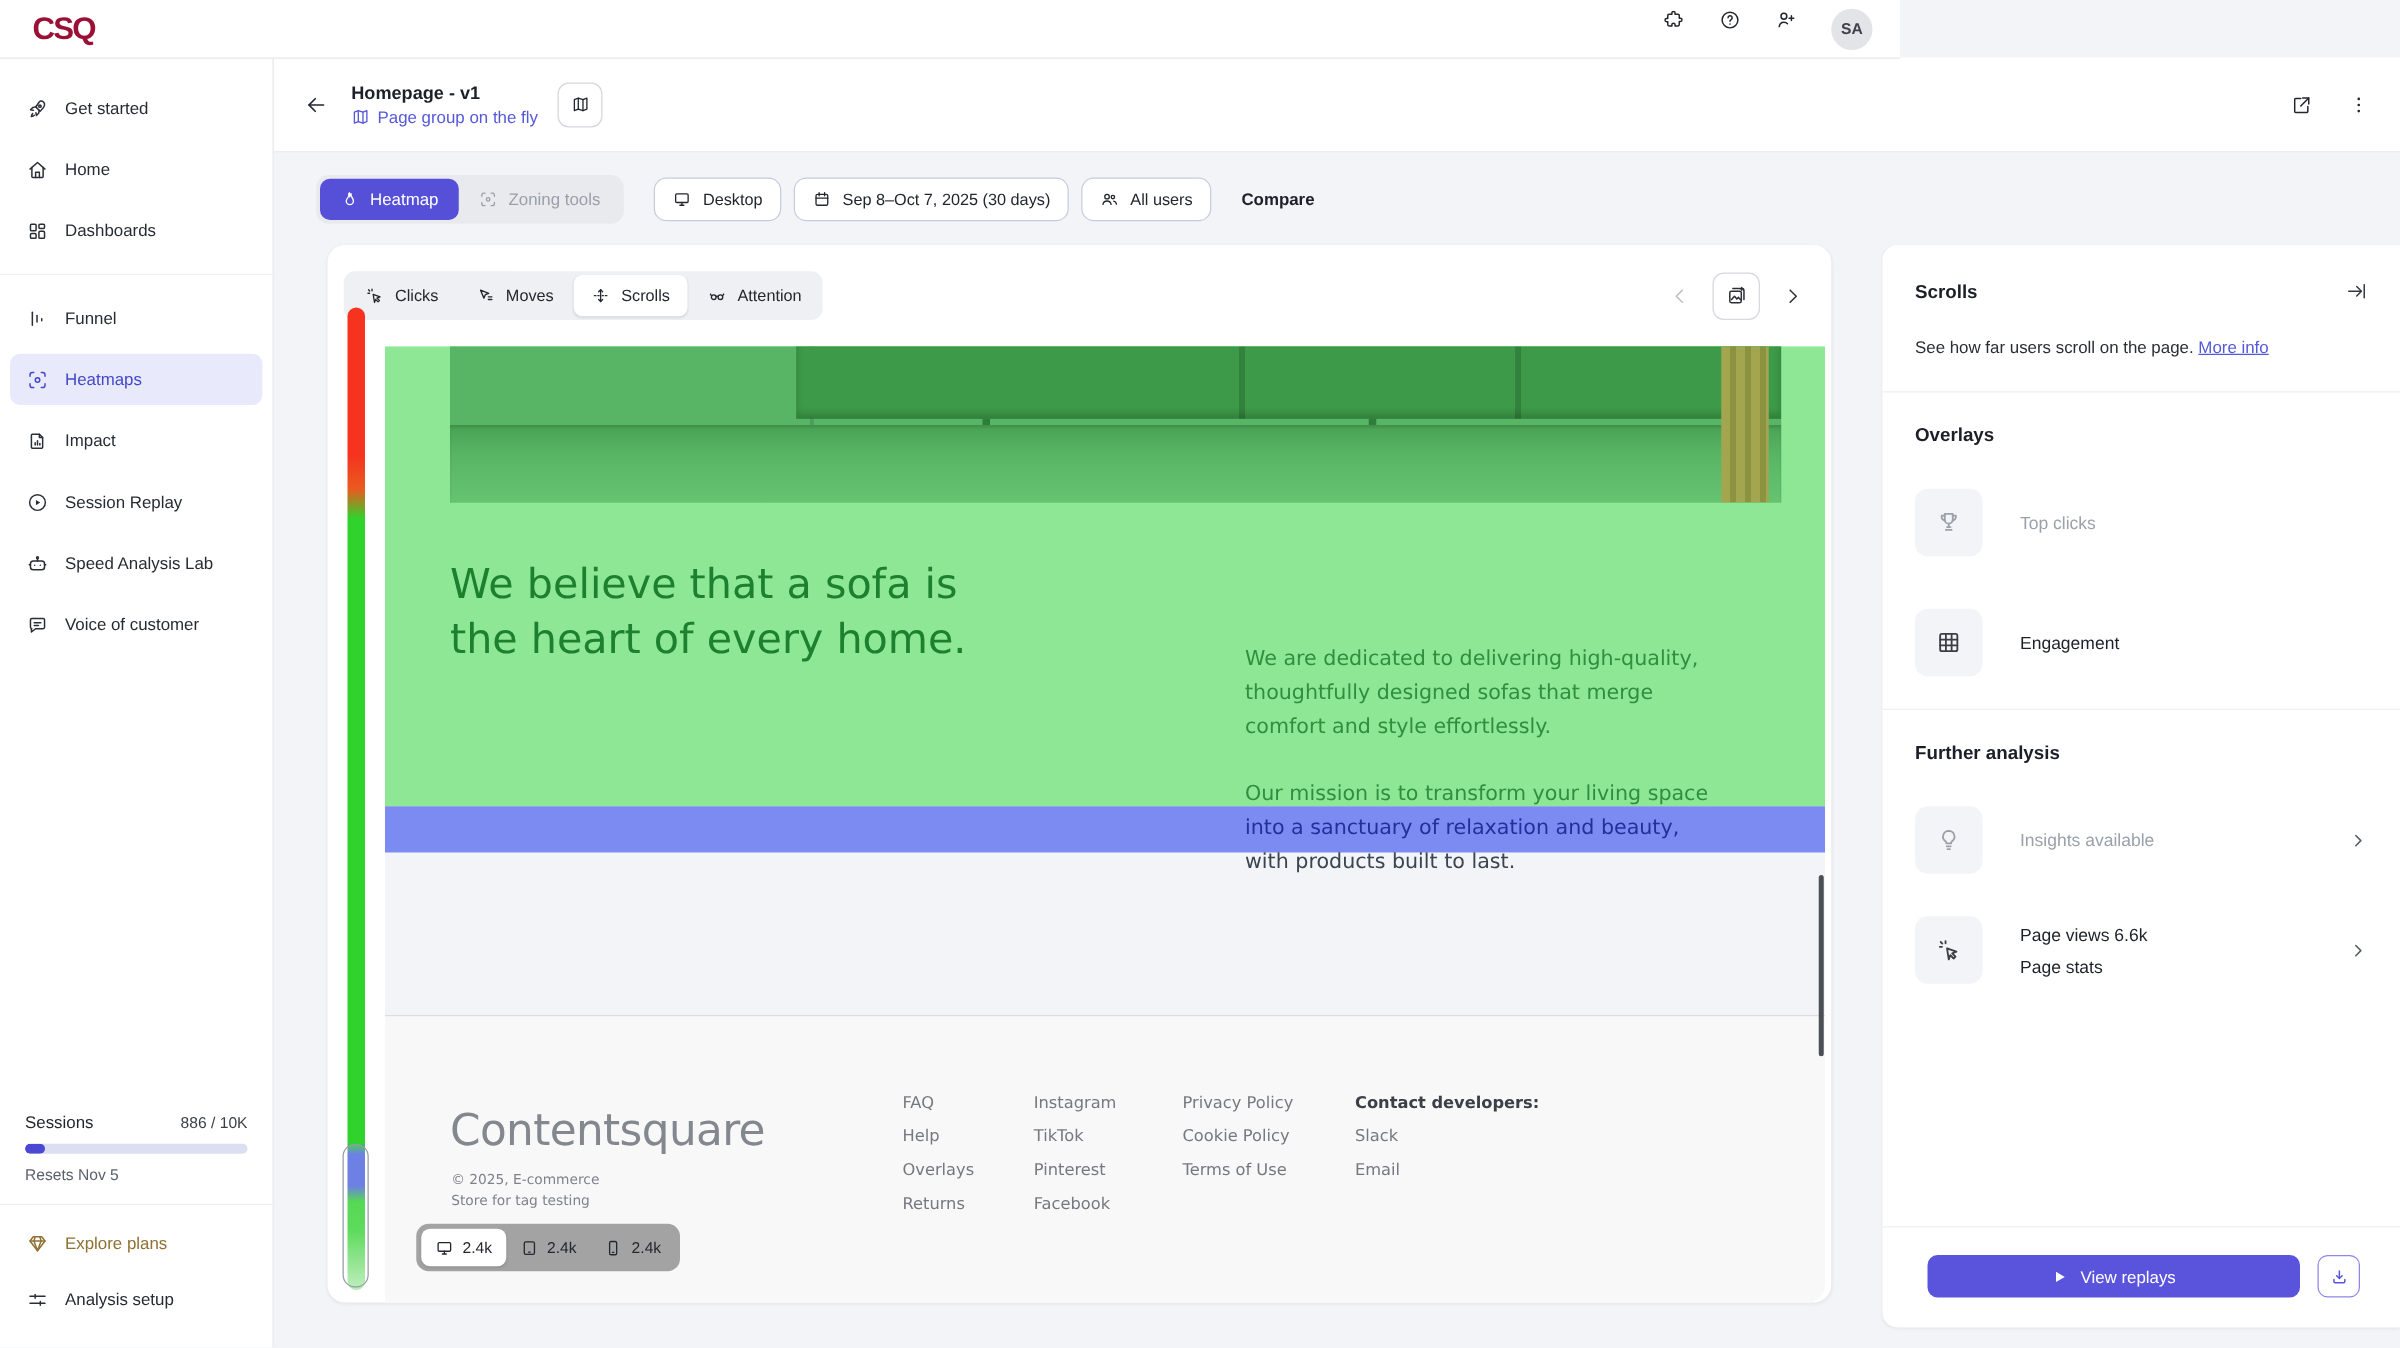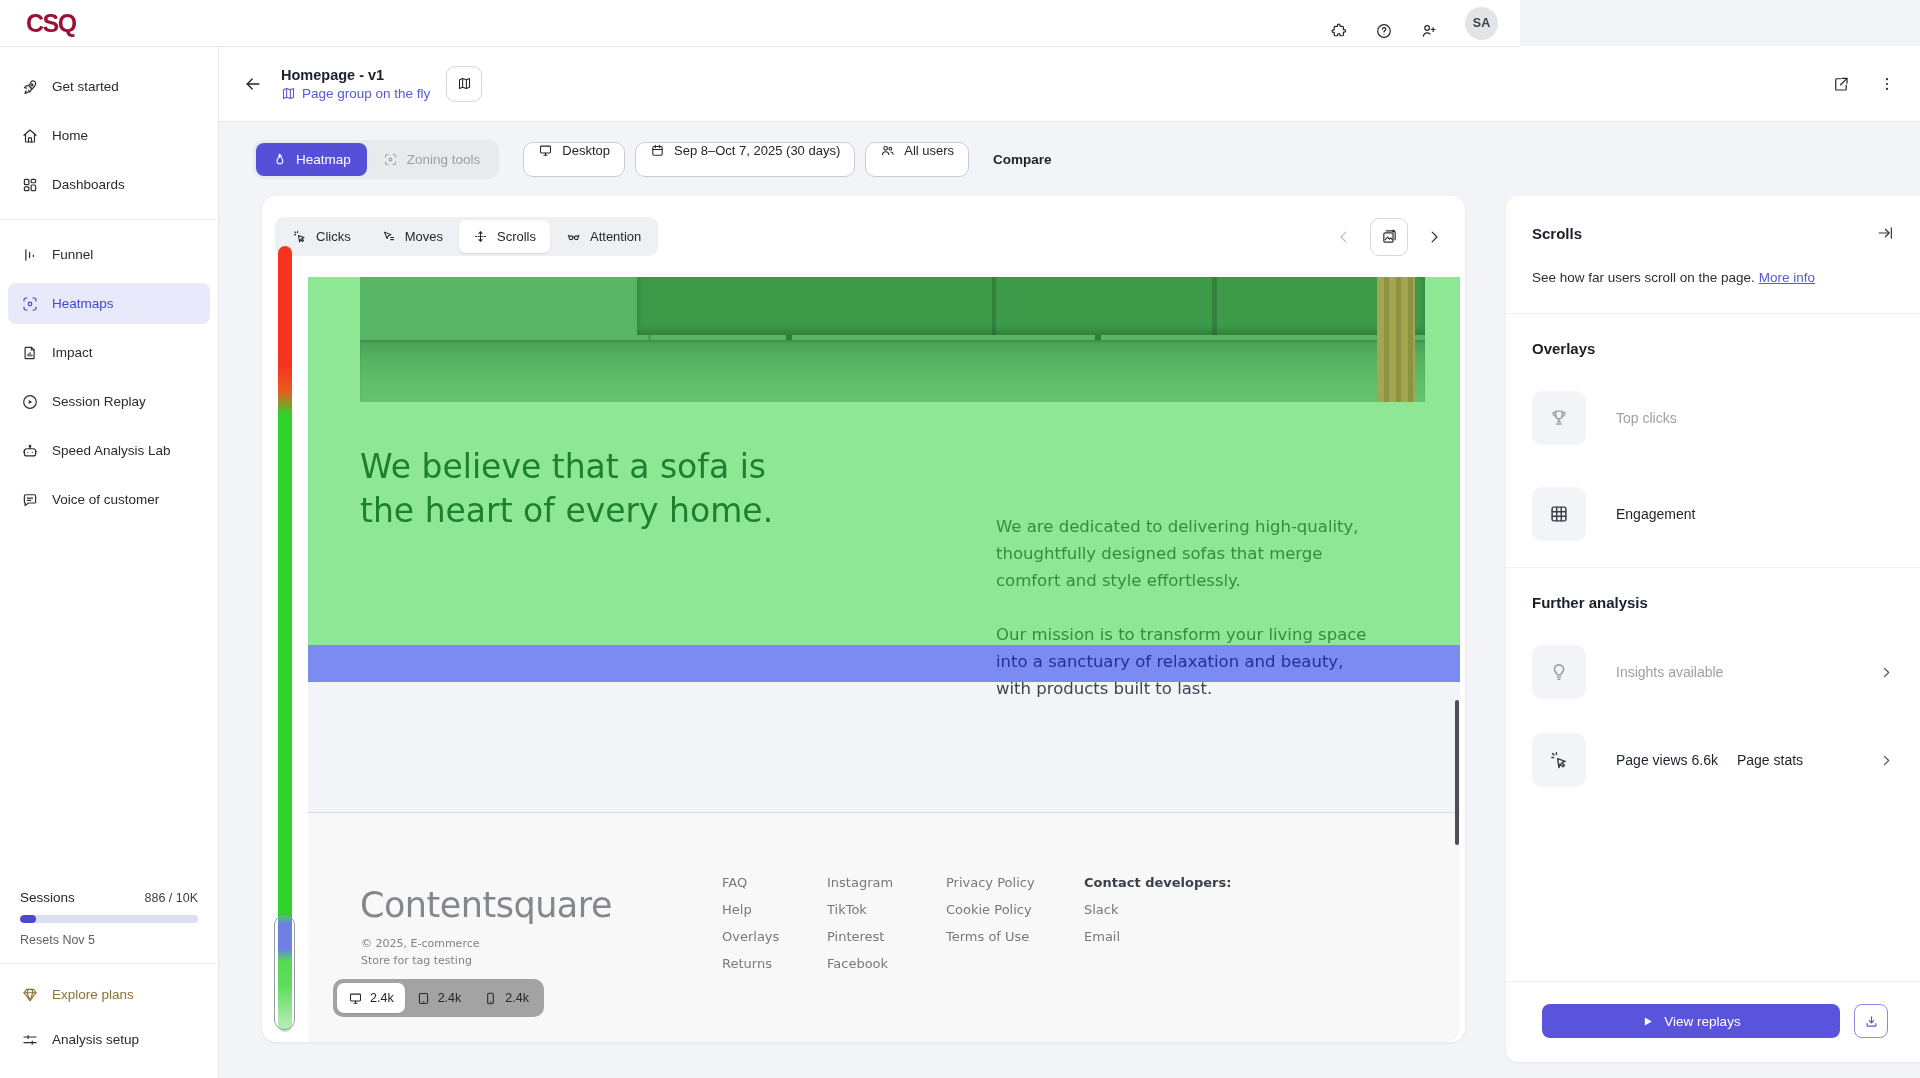--- a/index.html
+++ b/index.html
@@ -5,21 +5,21 @@
   html,body{margin:0;padding:0;width:1920px;height:1078px;overflow:hidden;
     font-family:"Liberation Sans",sans-serif;background:#f3f4f7;color:#1f232b;}
   svg{display:block}
   .ic{width:18px;height:18px;stroke:currentColor;fill:none;stroke-width:1.6;stroke-linecap:round;stroke-linejoin:round}
   .ic-sm{width:15px;height:15px;stroke:currentColor;fill:none;stroke-width:1.7;stroke-linecap:round;stroke-linejoin:round}
 
   
   .topbar{position:absolute;top:0;left:0;width:1520px;height:46px;background:#fff;
     border-bottom:1px solid #e7e8eb;display:flex;align-items:center;z-index:40}
   .logo{margin-left:26px;font-size:25px;font-weight:900;letter-spacing:-1.5px;color:#9b1135}
-  .topbar-right{margin-left:auto;display:flex;align-items:flex-end;gap:27px;padding-right:22px;color:#23262d}
+  .topbar-right{margin-left:auto;display:flex;align-items:flex-start;gap:27px;padding-right:22px;color:#23262d}
   .avatar{width:33px;height:33px;border-radius:50%;background:#e3e4e8;display:flex;align-items:center;
     justify-content:center;font-size:12.5px;font-weight:700;color:#3c414b}
 
   
   .sidebar{position:absolute;top:46px;left:0;width:219px;bottom:0;background:#fff;
     border-right:1px solid #e7e8eb;display:flex;flex-direction:column;padding-top:16px;box-sizing:border-box;z-index:30}
   .side-item{display:flex;align-items:center;gap:13px;height:41px;margin:4px 8px;padding:0 13px;
     border-radius:8px;font-size:13.5px;color:#272b33;cursor:pointer;flex:none}
   .side-item .ic{flex:none;color:#2a2e36}
   .side-item.active{background:#e8e9fb;color:#4348c8}
@@ -48,21 +48,21 @@
   .header-actions{margin-left:auto;display:flex;align-items:center;gap:28px;color:#23262d}
 
   
   .toolbar{position:absolute;top:94px;left:34px;display:flex;align-items:center;z-index:5}
   .seg-group{background:#e9eaee;border-radius:10px;padding:3px;display:flex;align-items:center}
   .seg-btn{height:33px;padding:0 16px;display:flex;align-items:center;gap:9px;font-size:13.5px;border-radius:8px;cursor:pointer}
   .seg-btn.active{background:#564fd8;color:#fff;font-weight:500}
   .seg-btn.inactive{color:#9aa0a9}
   .tb-gap{width:24px}
   .outline-btn{height:35px;background:#fff;border:1px solid #c9cbdd;border-radius:10px;padding:0 14px;
-    display:flex;align-items:flex-start;gap:9px;font-size:13px;color:#23262e;margin-right:10px;cursor:pointer;box-sizing:border-box}
+    display:flex;align-items:center;gap:9px;font-size:13px;color:#23262e;margin-right:10px;cursor:pointer;box-sizing:border-box}
   .compare{font-size:13.5px;font-weight:700;color:#1c2028;margin-left:14px;cursor:pointer}
 
   
   .card{position:absolute;left:43px;top:150px;width:1203px;height:846px;background:#fff;border-radius:14px;
     box-shadow:0 1px 3px rgba(16,24,40,.07)}
   .card-head{height:81px;display:flex;align-items:center;padding:0 22px 0 13px}
   .tabstrip{background:#eef0f3;border-radius:9px;padding:3px;display:flex;gap:2px}
   .tab{height:33px;padding:0 14px;display:flex;align-items:center;gap:9px;font-size:13px;color:#23272e;
     border-radius:7px;cursor:pointer}
   .tab.active{background:#fff;box-shadow:0 1px 2px rgba(0,0,0,.10)}
@@ -133,21 +133,21 @@
   .ov-row{display:flex;align-items:center;gap:30px;margin-top:42px;cursor:pointer}
   .ov-row.first{margin-top:34px}
   .tile{width:54px;height:54px;border-radius:10px;background:#f3f4f7;display:flex;align-items:center;
     justify-content:center;flex:none}
   .tile .ic{width:22px;height:22px}
   .tile.dim{color:#9ba1aa}
   .tile.dark{color:#3a3f46}
   .ov-label{font-size:14px;color:#1d2128}
   .ov-label.dim{color:#9ba1aa}
   .fa-row{display:flex;align-items:center;gap:30px;margin-top:34px;cursor:pointer}
-  .fa-text{display:flex;flex-direction:row;gap:19px}
+  .fa-text{display:flex;flex-direction:column;gap:9px}
   .fa-line1{font-size:14px;color:#1d2128}
   .fa-line1.dim{color:#9ba1aa}
   .fa-line2{font-size:14px;color:#1d2128}
   .fa-chev{margin-left:auto;color:#585d64}
   .panel-foot-div{margin-top:auto;height:1px;background:#eef0f2;margin-left:-26px;margin-right:-26px}
   .panel-foot{display:flex;align-items:center;gap:14px;padding:22px 6px 24px 10px}
   .replays-btn{flex:1;height:34px;background:#5a54dd;border-radius:8px;display:flex;align-items:center;
     justify-content:center;gap:10px;color:#fff;font-size:13.5px;cursor:pointer}
   .dl-btn{width:34px;height:34px;border:1px solid #8d88e8;border-radius:8px;display:flex;align-items:center;
     justify-content:center;color:#5a54dd;cursor:pointer;box-sizing:border-box}

